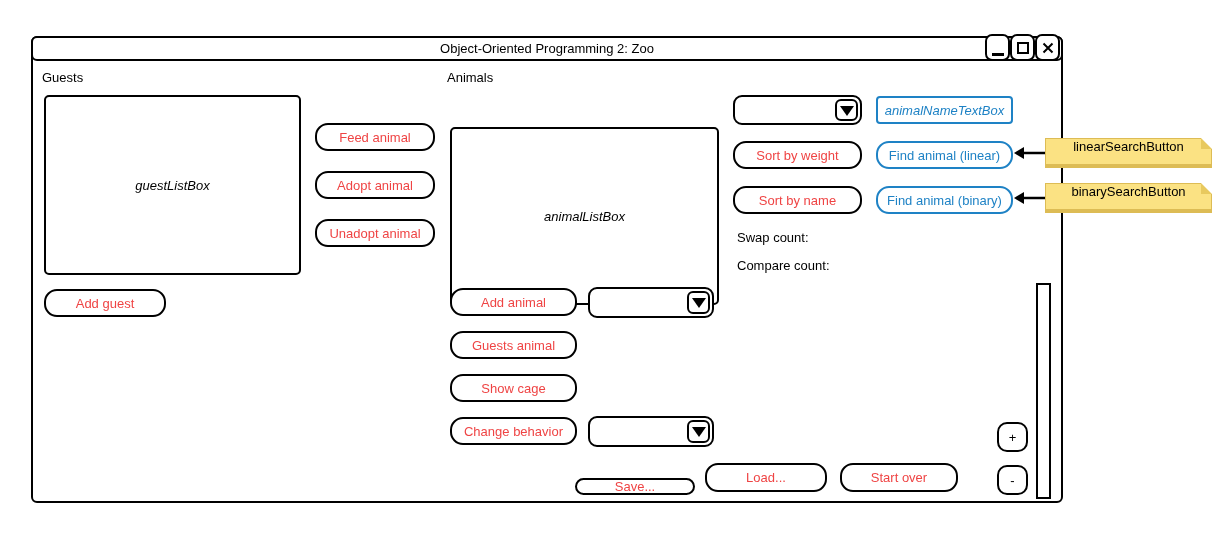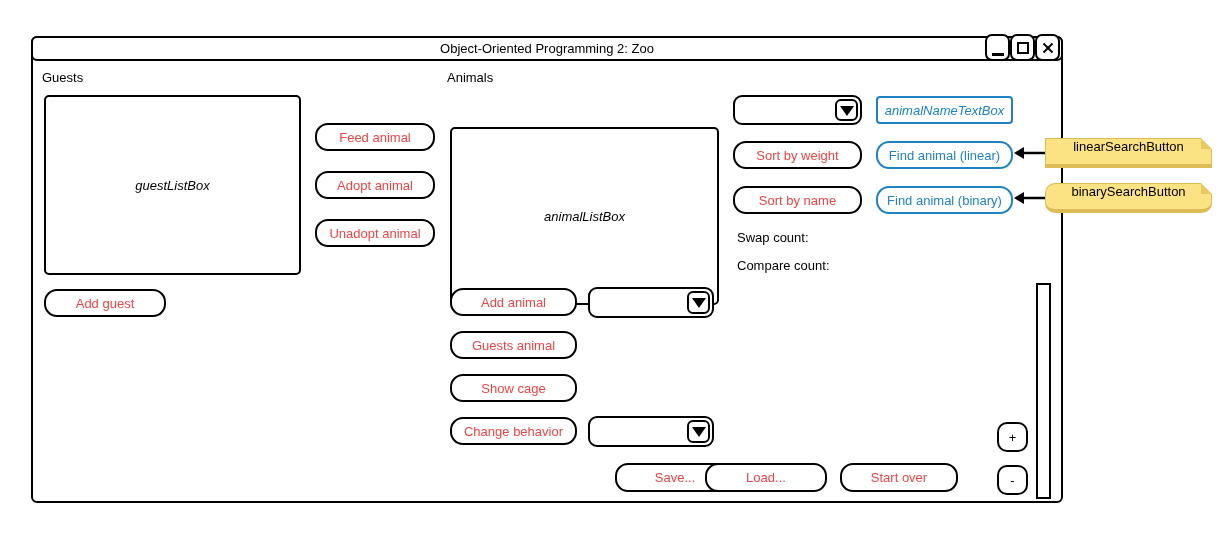--- a/index.html
+++ b/index.html
@@ -166,37 +166,37 @@
   <div class="abs textbox-blue" style="left:876px; top:96px; width:137px; height:28px;">
     <span>animalNameTextBox</span>
   </div>
   <div class="abs btn" style="left:733px; top:141px; width:129px; height:28px;">Sort by weight</div>
   <div class="abs btn blue" style="left:876px; top:141px; width:137px; height:28px;">Find animal (linear)</div>
   <div class="abs btn" style="left:733px; top:186px; width:129px; height:28px;">Sort by name</div>
   <div class="abs btn blue" style="left:876px; top:186px; width:137px; height:28px;">Find animal (binary)</div>
   <div class="abs label" style="left:737px; top:230px;">Swap count:</div>
   <div class="abs label" style="left:737px; top:258px;">Compare count:</div>
 
-  <div class="abs btn" style="left:575px; top:463px; width:120px; height:29px;margin-left:40px;">Save...</div>
+  <div class="abs btn" style="left:575px; top:478px; width:120px; height:17px;">Save...</div>
   <div class="abs btn" style="left:705px; top:463px; width:122px; height:29px;">Load...</div>
   <div class="abs btn" style="left:840px; top:463px; width:118px; height:29px;">Start over</div>
 
   <div class="abs slider-track"></div>
   <div class="abs small-btn" style="left:997px; top:422px;">+</div>
   <div class="abs small-btn" style="left:997px; top:465px;">-</div>
 
   <div class="abs note" style="left:1045px; top:138px;">
     <span>linearSearchButton</span>
   </div>
   <svg class="abs annot-arrow" style="left:1014px; top:145px;" width="31" height="16" viewBox="0 0 31 16">
     <line x1="9" y1="8" x2="31" y2="8" stroke="#000" stroke-width="2.5"></line>
     <polygon points="0,8 10,2 10,14" fill="#000"></polygon>
   </svg>
 
-  <div class="abs note" style="left:1045px; top:183px;border-radius:10px;">
+  <div class="abs note" style="left:1045px; top:183px;">
     <span>binarySearchButton</span>
   </div>
   <svg class="abs annot-arrow" style="left:1014px; top:190px;" width="31" height="16" viewBox="0 0 31 16">
     <line x1="9" y1="8" x2="31" y2="8" stroke="#000" stroke-width="2.5"></line>
     <polygon points="0,8 10,2 10,14" fill="#000"></polygon>
   </svg>
 
 </div>
 
 </body></html>

